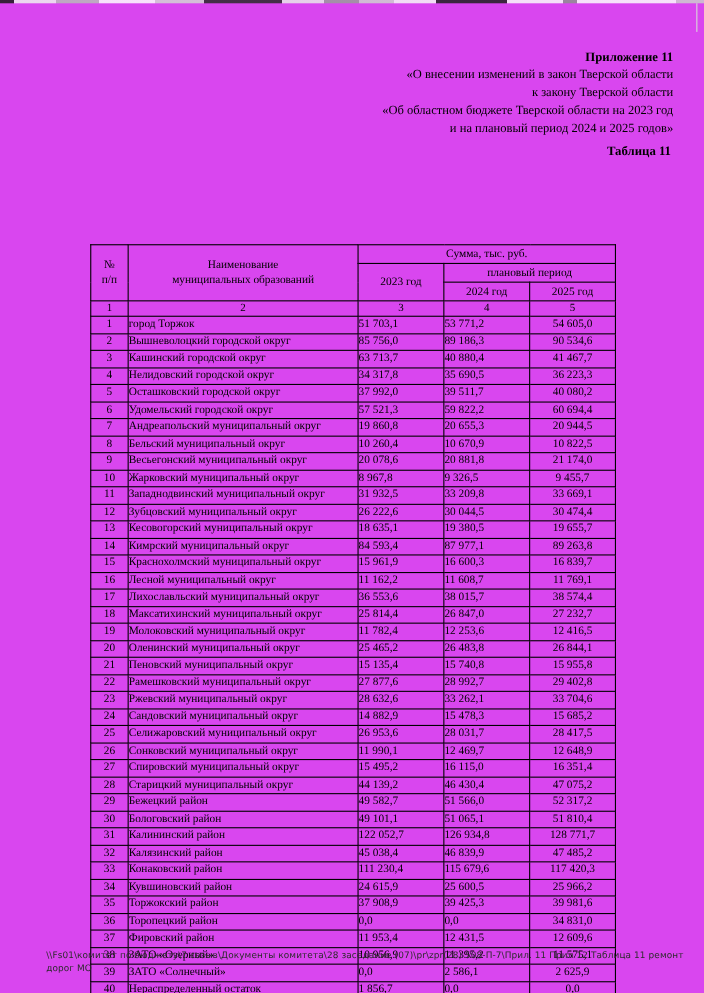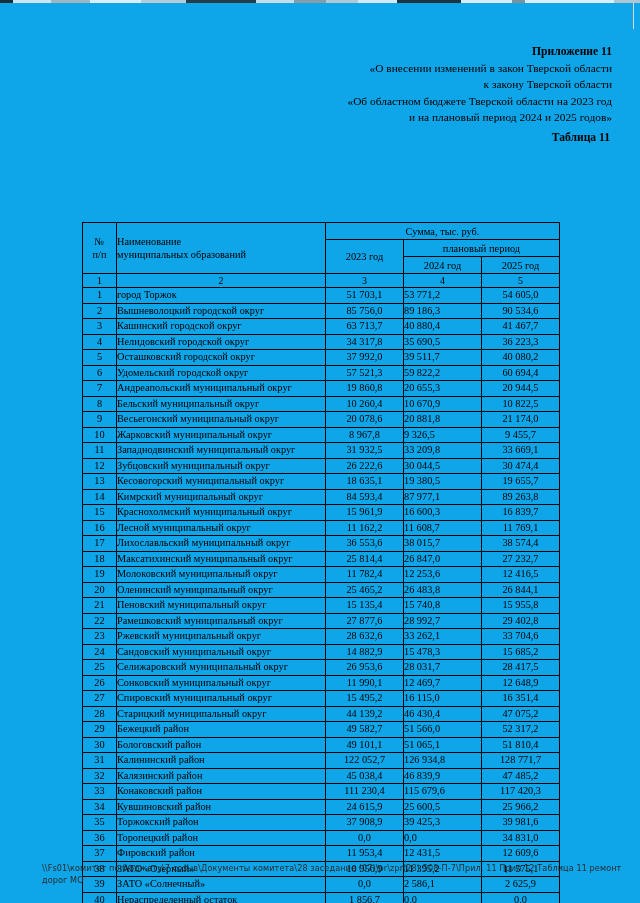--- a/index.html
+++ b/index.html
@@ -11,21 +11,21 @@
     width: 640px;
     height: 903px;
     position: relative;
     overflow: hidden;
     font-family: "Liberation Serif", "DejaVu Serif", serif;
     color: #000000;
   }
   .page {
     position: absolute;
     inset: 0;
-    background: #0ea5e9;
+    background: #d946ef;
   }
   
   .scan-edge {
     position: absolute;
     top: 0; left: 0; right: 0;
     height: 3px;
     background: linear-gradient(90deg,
       #1a1a1a 0 2%, #efefef 2% 8%, #b9b9b9 8% 14%,
       #fdfdfd 14% 22%, #d3d3d3 22% 29%, #2a2a2a 29% 40%,
       #e8e8e8 40% 46%, #9b9b9b 46% 51%, #cfcfcf 51% 56%,
@@ -85,21 +85,21 @@
     font-size: 10.3px;
   }
   table.grid th, table.grid td {
     border: 1px solid #000;
     padding: 0;
     vertical-align: middle;
     font-weight: normal;
   }
   .c-num   { width: 34px;  text-align: center; }
   .c-name  { width: 209px; text-align: left; padding-left: 8px; margin-left: 48px; }
-  .c-y1    { width: 78px;  text-align: center; padding-right: 7px; }
+  .c-y1    { width: 78px;  text-align: left; padding-right: 7px; }
   .c-y2    { width: 78px;  padding-right: 7px; }
   .c-y3    { width: 78px;  text-align: center; padding-right: 7px; }
 
   thead td, thead th { text-align: center; }
   .h-top { height: 16px; font-size: 10.4px; }
   .h-mid { height: 16px; font-size: 10.4px; }
   .h-bot { height: 16px; font-size: 10.4px; }
   .h-numrow td { height: 13px; text-align: center; font-size: 10px; font-style: normal; }
   .stack { display:block; line-height: 13px; }
   .hcell-pad { padding: 2px 3px; }
@@ -147,21 +147,21 @@
           <col style="width:78px">
           <col style="width:78px">
           <col style="width:78px">
       </colgroup>
       <thead>
         <tr>
           <td class="c-num hcell-pad" rowspan="3">
             <span class="stack">№</span>
             <span class="stack">п/п</span>
           </td>
-          <td class="hcell-pad" rowspan="3" style="text-align:left">
+          <td class="hcell-pad" rowspan="3" style="text-align:center">
             <span class="stack">Наименование</span>
             <span class="stack">муниципальных образований</span>
           </td>
           <td class="h-top" colspan="3">Сумма, тыс. руб.</td>
         </tr>
         <tr>
           <td class="h-mid" rowspan="2">2023 год</td>
           <td class="h-mid" colspan="2">плановый период</td>
         </tr>
         <tr>

